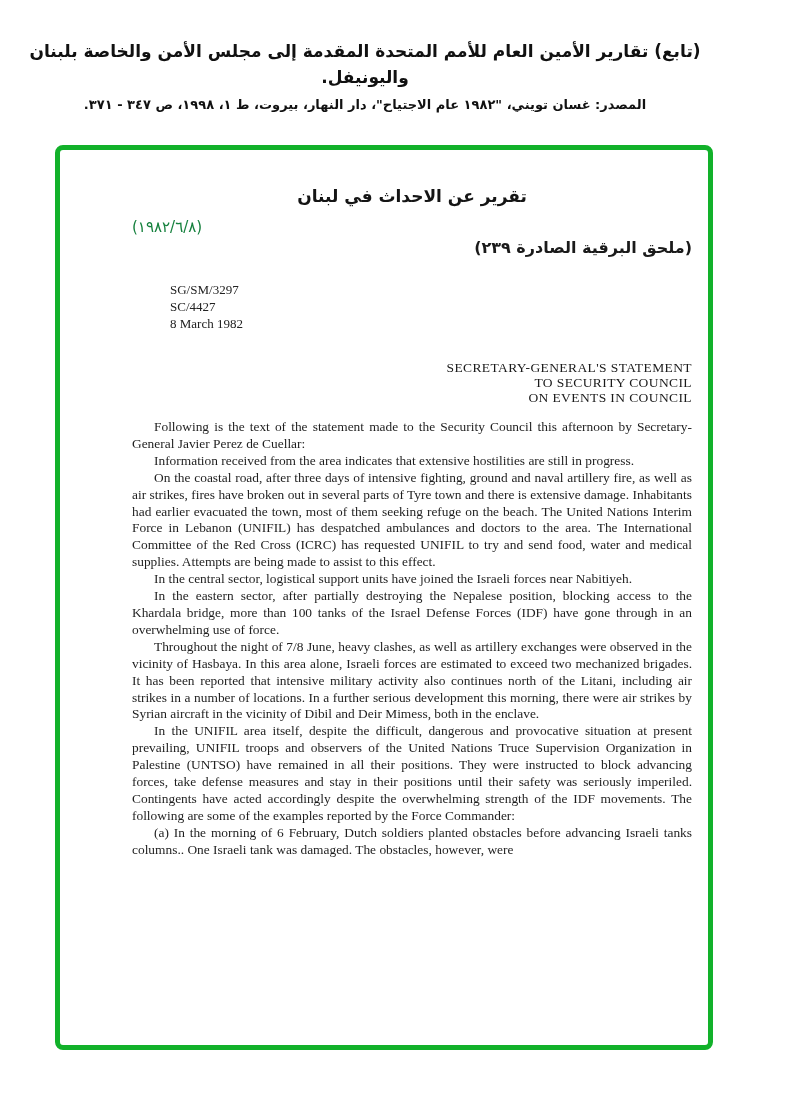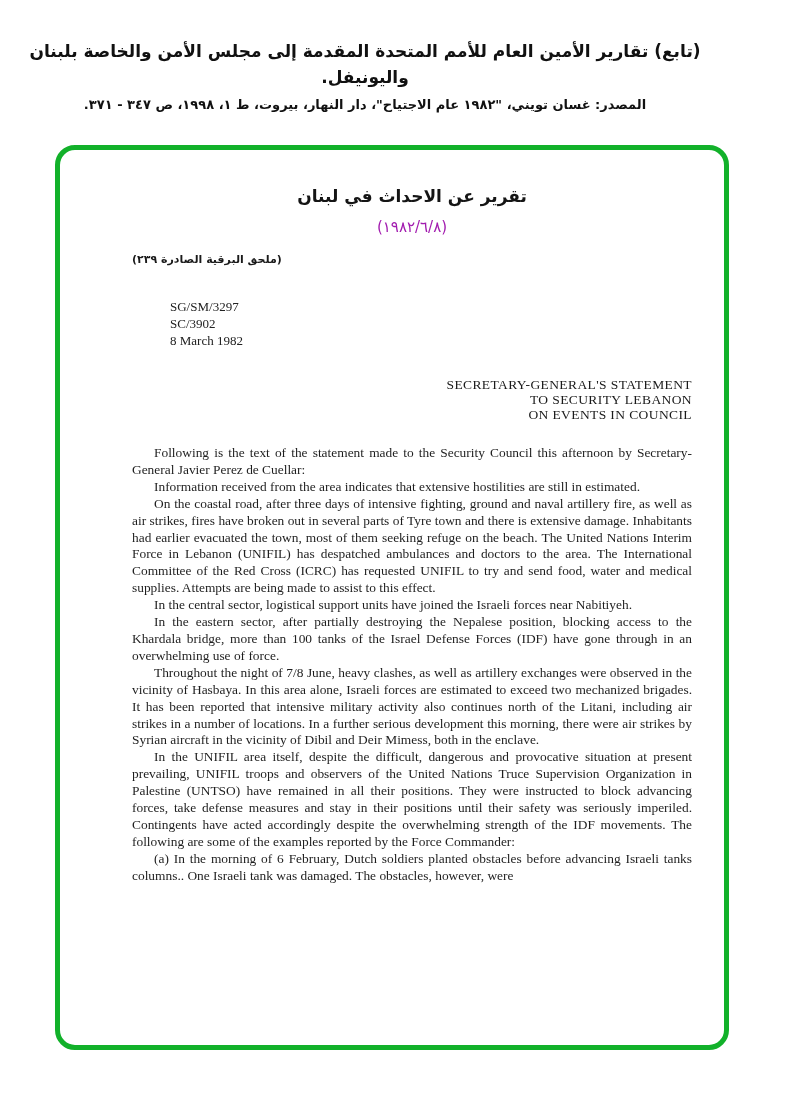--- a/index.html
+++ b/index.html
@@ -34,74 +34,73 @@
     line-height: 20px;
     margin-top: 5px;
   }
   .green-box {
     position: absolute;
     left: 55px;
     top: 145px;
     width: 648px;
     height: 895px;
     border: 5px solid #12b12a;
-    border-radius: 20px;
+    border-radius: 8px;
     background: #ffffff;
-    padding-left: 16px;
   }
   .doc-column {
     position: absolute;
     left: 72px;
     top: 0;
     width: 560px;
   }
   .doc-title-ar {
     margin-top: 36px;
     text-align: center;
     direction: rtl;
     font-family: "DejaVu Sans", sans-serif;
     font-weight: bold;
     font-size: 17px;
     color: #151515;
   }
   .doc-date-ar {
     margin-top: 12px;
-    text-align: center;
+    text-align: left;
     direction: rtl;
     font-family: "DejaVu Sans", sans-serif;
     font-size: 15px;
     letter-spacing: 1px;
-    color: #a21caf;
+    color: #15803d;
   }
   .doc-subtitle-ar {
-    margin-top: 17px;
-    text-align: left;
+    margin-top: 2px;
+    text-align: right;
     direction: rtl;
     font-family: "DejaVu Sans", sans-serif;
     font-weight: bold;
-    font-size: 11px;
+    font-size: 16px;
     color: #1a1a1a;
   }
   .ref-block {
-    margin-top: 32px;
+    margin-top: 24px;
     margin-left: 38px;
     font-size: 13px;
     line-height: 17px;
     color: #222;
   }
   .statement-heading {
     margin-top: 28px;
     text-align: right;
     font-size: 13.5px;
     line-height: 15px;
     letter-spacing: 0.4px;
     color: #1a1a1a;
   }
   .body-text {
-    margin-top: 23px;
+    margin-top: 14px;
     font-size: 13.4px;
     line-height: 16.9px;
     text-align: justify;
     color: #1e1e1e;
   }
   .body-text p {
     margin: 0;
     padding: 0;
     text-indent: 22px;
   }
@@ -118,33 +117,33 @@
   <div class="doc-column">
 
     <div class="doc-title-ar">تقرير عن الاحداث في لبنان</div>
 
     <div class="doc-date-ar">(١٩٨٢/٦/٨)</div>
 
     <div class="doc-subtitle-ar">(ملحق البرقية الصادرة ٢٣٩)</div>
 
     <div class="ref-block">
       <div>SG/SM/3297</div>
-      <div>SC/3902</div>
+      <div>SC/4427</div>
       <div>8 March 1982</div>
     </div>
 
     <div class="statement-heading">
       <div>SECRETARY-GENERAL'S STATEMENT</div>
-      <div>TO SECURITY LEBANON</div>
+      <div>TO SECURITY COUNCIL</div>
       <div>ON EVENTS IN COUNCIL</div>
     </div>
 
     <div class="body-text">
       <p>Following is the text of the statement made to the Security Council this afternoon by Secretary-General Javier Perez de Cuellar:</p>
-      <p>Information received from the area indicates that extensive hostilities are still in estimated.</p>
+      <p>Information received from the area indicates that extensive hostilities are still in progress.</p>
       <p>On the coastal road, after three days of intensive fighting, ground and naval artillery fire, as well as air strikes, fires have broken out in several parts of Tyre town and there is extensive damage. Inhabitants had earlier evacuated the town, most of them seeking refuge on the beach. The United Nations Interim Force in Lebanon (UNIFIL) has despatched ambulances and doctors to the area. The International Committee of the Red Cross (ICRC) has requested UNIFIL to try and send food, water and medical supplies. Attempts are being made to assist to this effect.</p>
       <p>In the central sector, logistical support units have joined the Israeli forces near Nabitiyeh.</p>
       <p>In the eastern sector, after partially destroying the Nepalese position, blocking access to the Khardala bridge, more than 100 tanks of the Israel Defense Forces (IDF) have gone through in an overwhelming use of force.</p>
       <p>Throughout the night of 7/8 June, heavy clashes, as well as artillery exchanges were observed in the vicinity of Hasbaya. In this area alone, Israeli forces are estimated to exceed two mechanized brigades. It has been reported that intensive military activity also continues north of the Litani, including air strikes in a number of locations. In a further serious development this morning, there were air strikes by Syrian aircraft in the vicinity of Dibil and Deir Mimess, both in the enclave.</p>
       <p>In the UNIFIL area itself, despite the difficult, dangerous and provocative situation at present prevailing, UNIFIL troops and observers of the United Nations Truce Supervision Organization in Palestine (UNTSO) have remained in all their positions. They were instructed to block advancing forces, take defense measures and stay in their positions until their safety was seriously imperiled. Contingents have acted accordingly despite the overwhelming strength of the IDF movements. The following are some of the examples reported by the Force Commander:</p>
       <p>(a) In the morning of 6 February, Dutch soldiers planted obstacles before advancing Israeli tanks columns.. One Israeli tank was damaged. The obstacles, however, were</p>
     </div>
 
   </div>
 </div>

